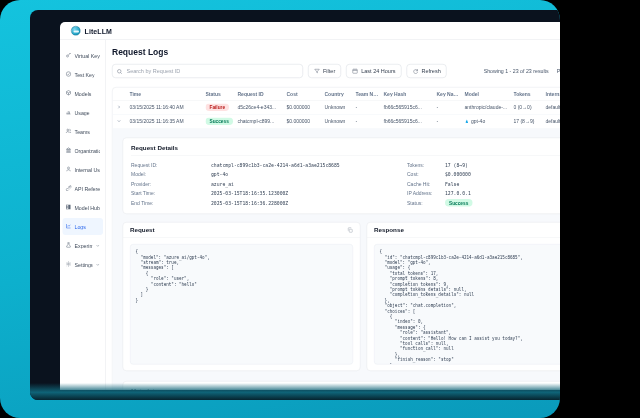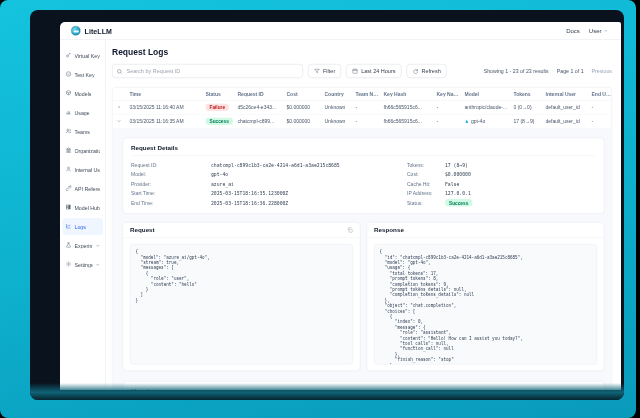--- a/index.html
+++ b/index.html
@@ -1,18 +1,18 @@
 <!DOCTYPE html>
 <html style="--accent: #2563eb; --accent_bg: #eff6ff; --success_text: #047857; --success_bg: #d1fae5; --failure_text: #b91c1c; --failure_bg: #fee2e2; --frame: #0a121e; --bg_top: #14c3de; --bg_bottom: #0a9abb;"><head>
 <meta charset="utf-8">
 <style>
   * { margin:0; padding:0; box-sizing:border-box; }
   html,body { width:640px; height:418px; background:#000; overflow:hidden;
               font-family:"Liberation Sans","DejaVu Sans",sans-serif; }
-  .viewport { width:636px; height:418px; border-radius:8px; overflow:hidden;
+  .viewport { width:560px; height:418px; border-radius:20px; overflow:hidden;
               background:linear-gradient(170deg, var(--bg_top,#14c3de) 0%, #0db0cd 55%, var(--bg_bottom,#0a9abb) 100%); position:relative; }
   .stage { width:1280px; height:836px; transform:scale(.5); transform-origin:top left; position:absolute; top:0; left:0; }
 
   .frame { position:absolute; left:60px; top:20px; width:1188px; height:780px;
            background:var(--frame,#0a121e); border-radius:16px; overflow:hidden; }
   .frame-glow { position:absolute; left:0; right:0; bottom:0; height:34px;
                 background:linear-gradient(180deg, rgba(10,18,30,0) 0%, #0f6478 55%, #06242f 100%); }
   .app { position:absolute; left:60px; top:24px; width:1122px; height:736px;
          background:#fff; border-radius:10px 4px 0 0; overflow:hidden; display:flex; flex-direction:column; }
 

